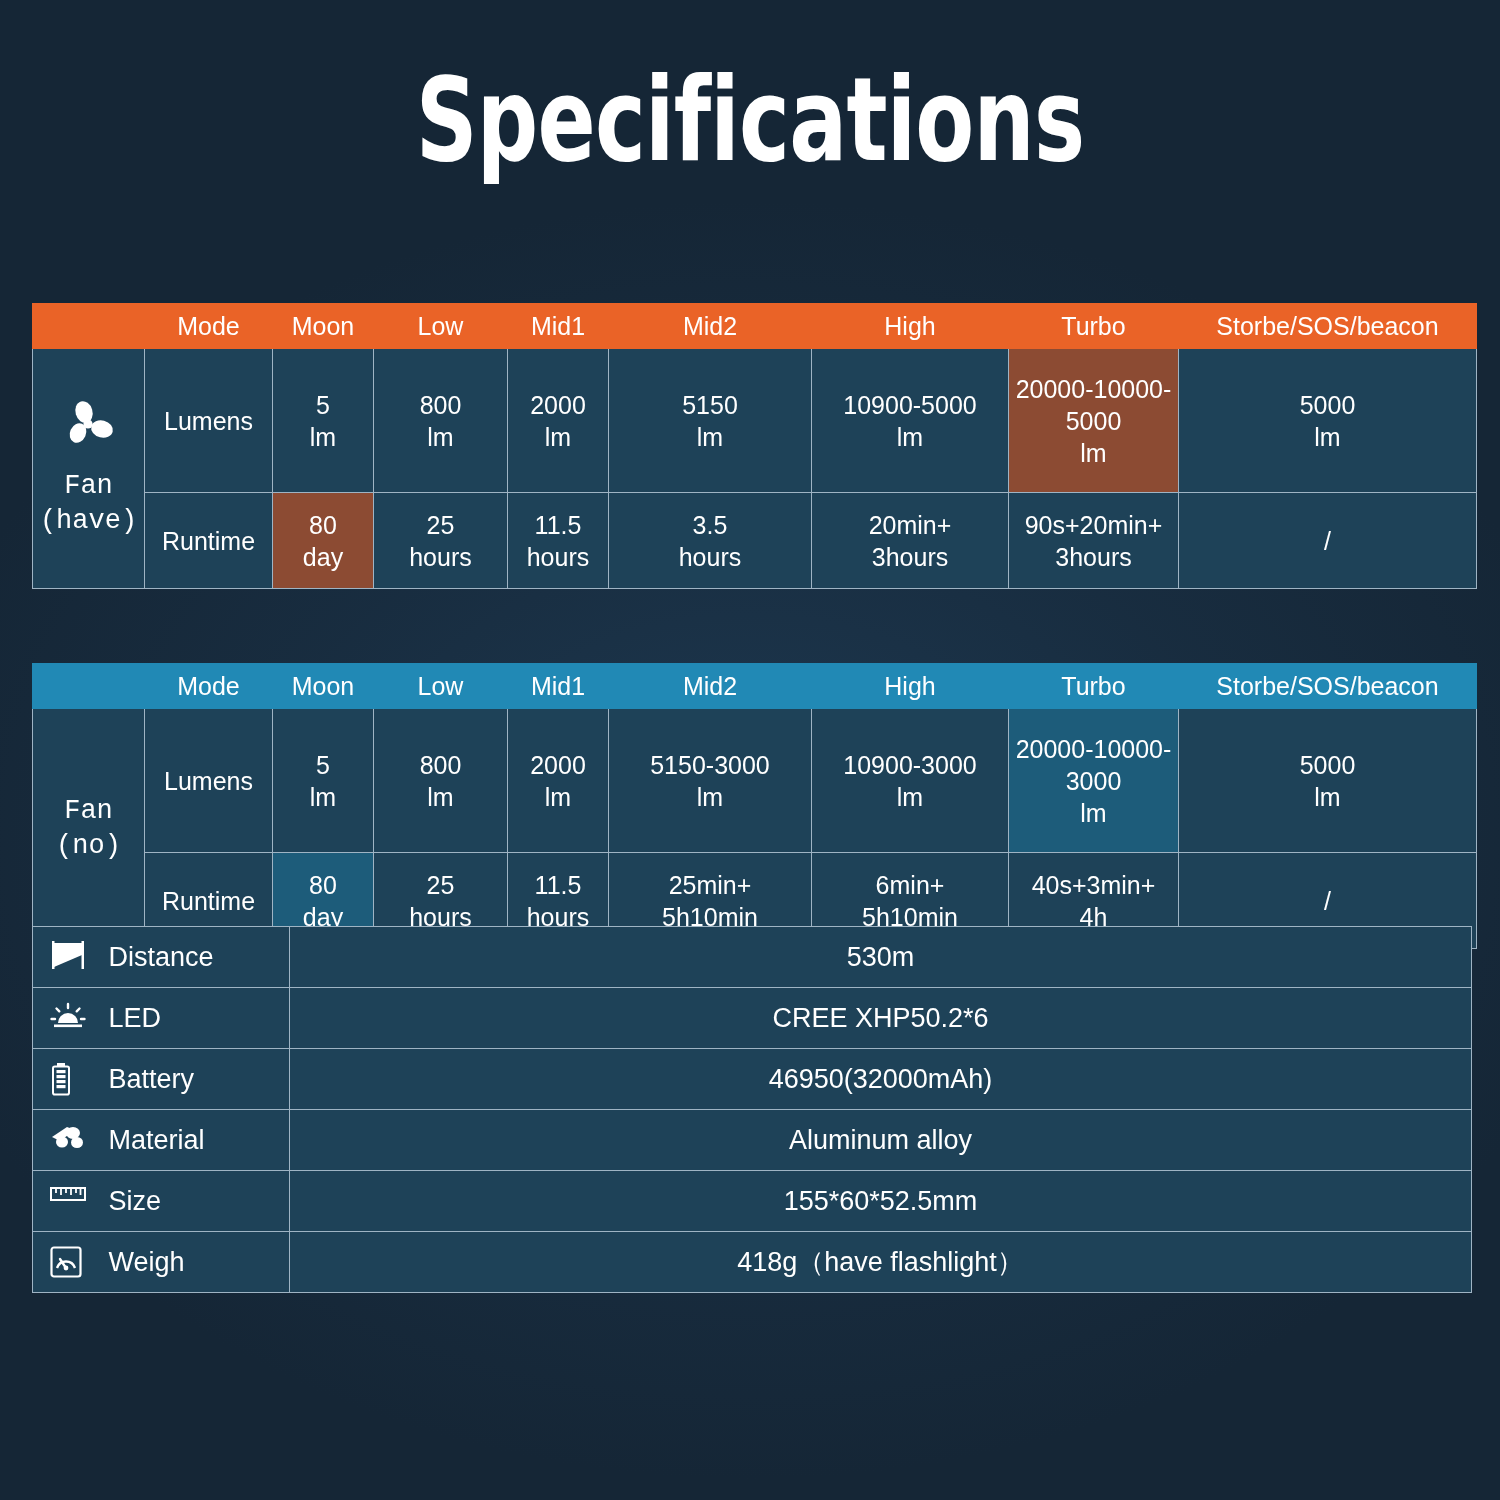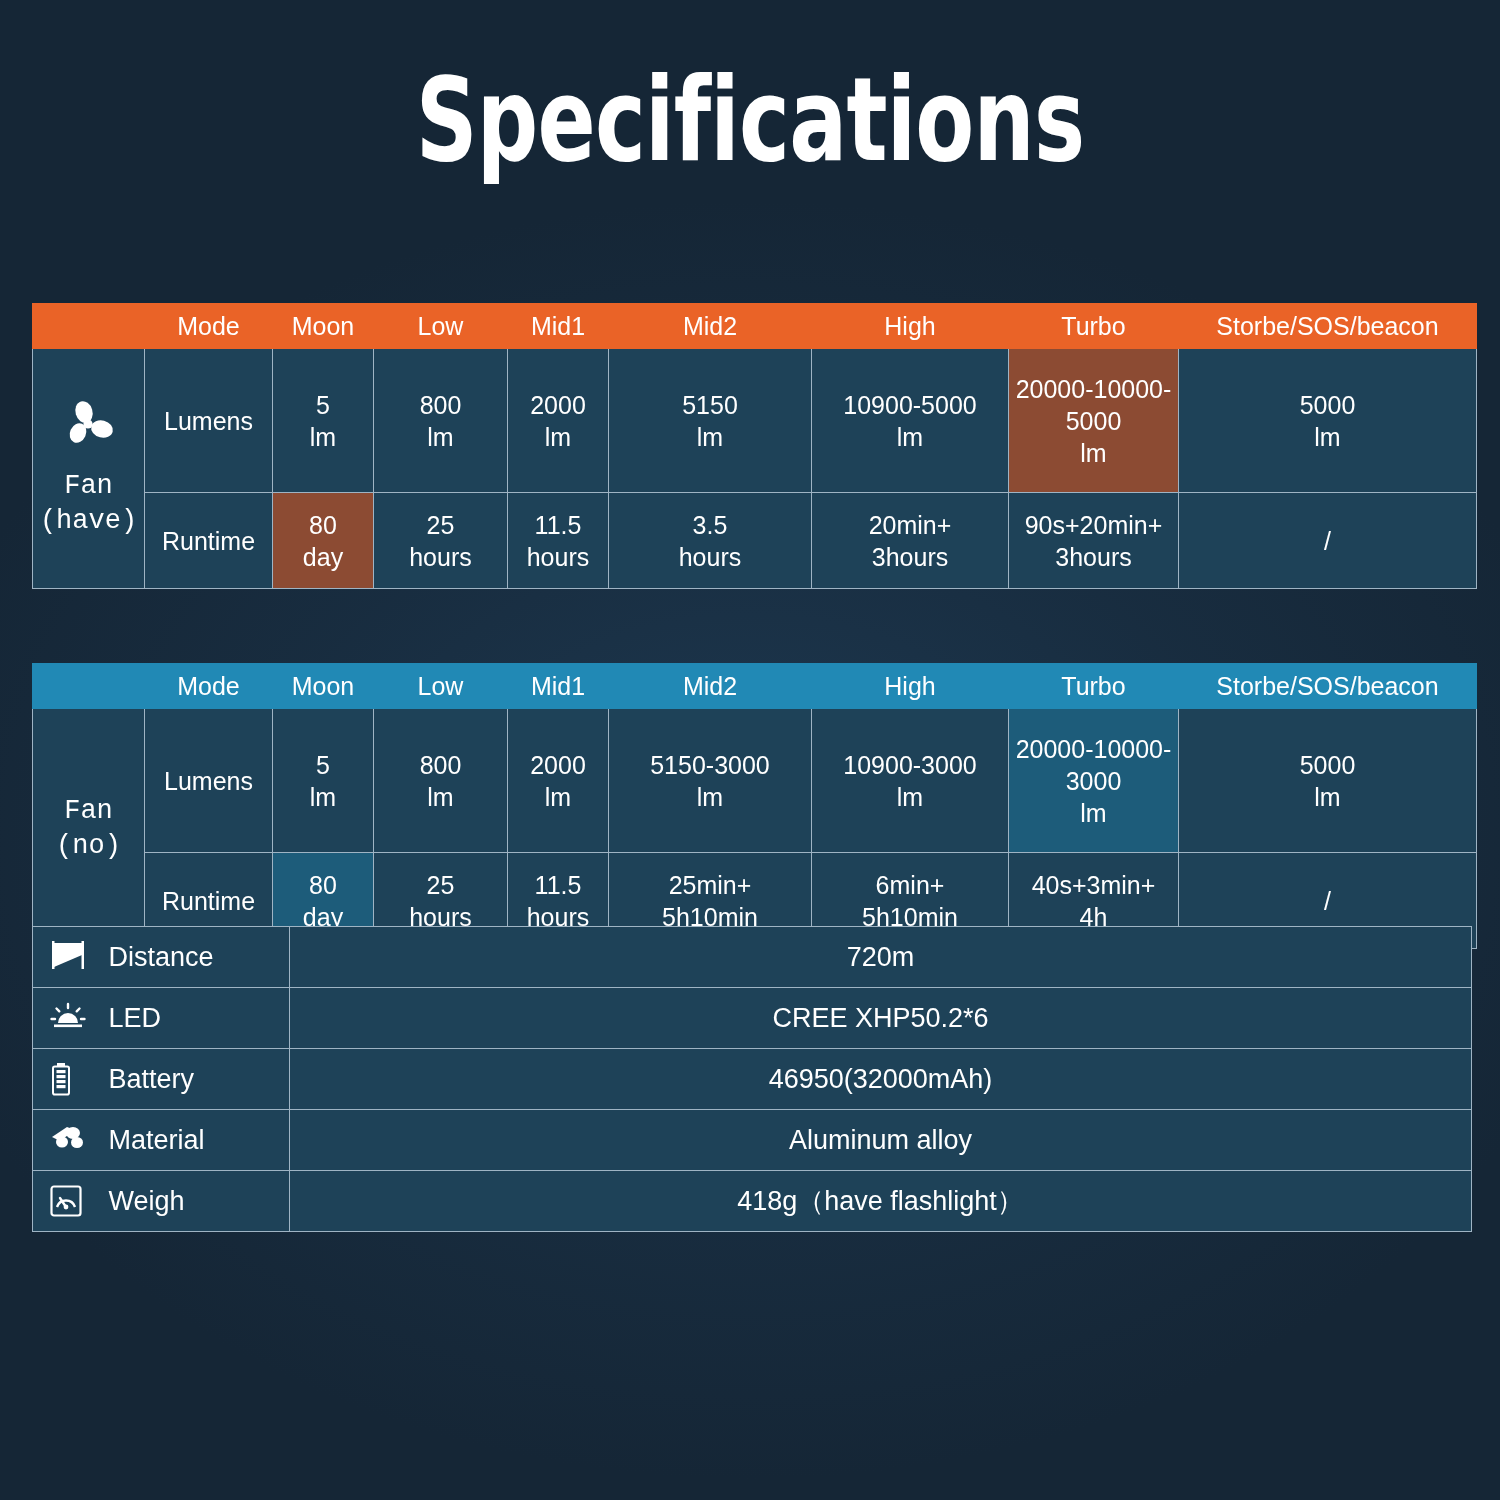--- a/index.html
+++ b/index.html
@@ -232,21 +232,21 @@
         <span class="sp-ico">
           <svg width="38" height="30" viewBox="0 0 38 30">
                 <path d="M4 2 L34 2 L34 28 L4 28 Z" fill="none"></path>
                 <path d="M5 3 L33 3 L33 15 L5 27 Z" fill="#fff"></path>
                 <rect x="3" y="1" width="2.5" height="28" fill="#fff"></rect>
                 <rect x="32.5" y="1" width="2.5" height="28" fill="#fff"></rect>
               </svg>
         </span>
         <span class="sp-txt">Distance</span>
       </td>
-      <td class="value">720m</td>
+      <td class="value">530m</td>
     </tr>
 
 
 
     <tr>
       <td class="label">
         <span class="sp-ico">
           <svg width="38" height="30" viewBox="0 0 38 30">
                 <path d="M9 22 A10 10 0 0 1 29 22 Z" fill="#fff"></path>
                 <rect x="5" y="23.5" width="28" height="2.6" fill="#fff"></rect>
@@ -289,20 +289,39 @@
                 <ellipse cx="24" cy="10" rx="7" ry="6" fill="#fff"></ellipse>
                 <ellipse cx="13" cy="19" rx="6" ry="5.5" fill="#fff"></ellipse>
                 <ellipse cx="28" cy="19.5" rx="6" ry="5.5" fill="#fff"></ellipse>
               </svg>
         </span>
         <span class="sp-txt">Material</span>
       </td>
       <td class="value">Aluminum alloy</td>
     </tr>
 
+    <tr>
+      <td class="label">
+        <span class="sp-ico">
+          <svg width="38" height="20" viewBox="0 0 38 20">
+                <rect x="2" y="4" width="34" height="12" fill="none" stroke="#fff" stroke-width="2"></rect>
+                <g stroke="#fff" stroke-width="1.8">
+                  <path d="M7 4 v5"></path>
+                  <path d="M12 4 v7"></path>
+                  <path d="M17 4 v5"></path>
+                  <path d="M22 4 v7"></path>
+                  <path d="M27 4 v5"></path>
+                  <path d="M31.5 4 v7"></path>
+                </g>
+              </svg>
+        </span>
+        <span class="sp-txt">Size</span>
+      </td>
+      <td class="value">155*60*52.5mm</td>
+    </tr>
 
     <tr>
       <td class="label">
         <span class="sp-ico">
           <svg width="34" height="34" viewBox="0 0 34 34">
                 <rect x="2.5" y="2.5" width="29" height="29" rx="2.5" fill="none" stroke="#fff" stroke-width="2.2"></rect>
                 <path d="M8 23 A9.5 9.5 0 0 1 26 23" fill="none" stroke="#fff" stroke-width="2.4"></path>
                 <path d="M17 23 L11 14" stroke="#fff" stroke-width="2.4" stroke-linecap="round"></path>
                 <circle cx="17" cy="23" r="2.4" fill="#fff"></circle>
               </svg>

